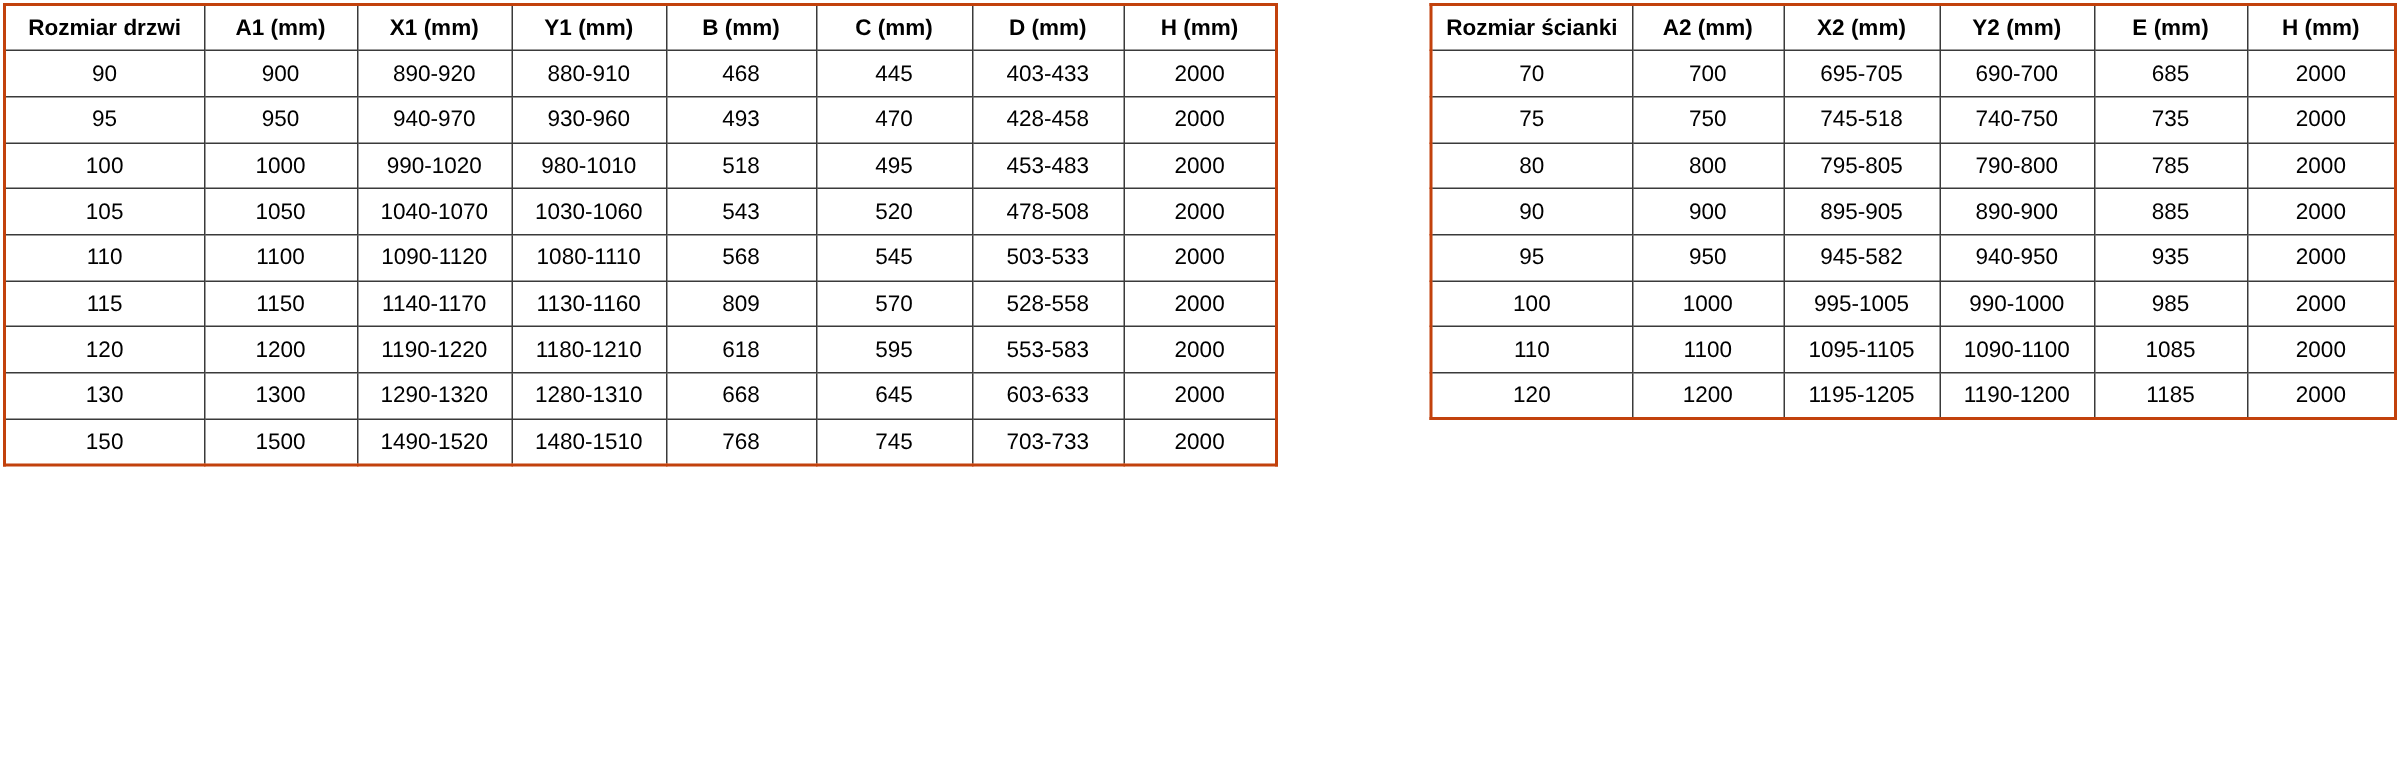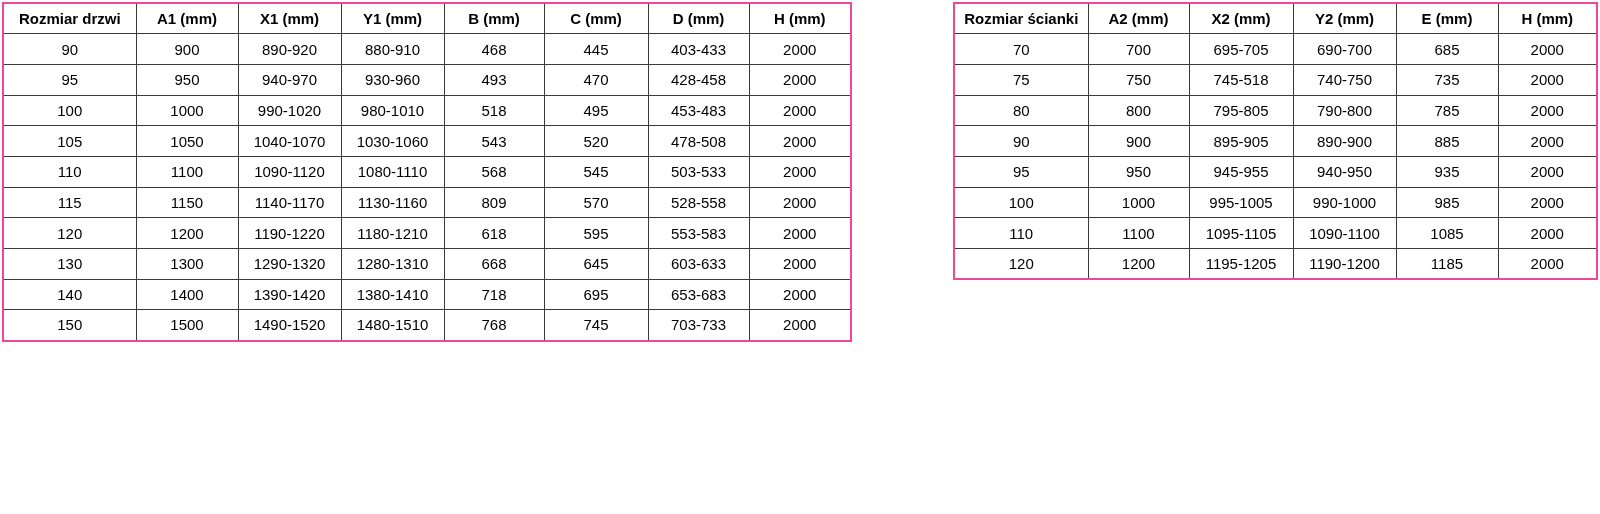--- a/index.html
+++ b/index.html
@@ -11,21 +11,21 @@
     position: relative;
     overflow: hidden;
   }
   .table-wrap { position: absolute; top: 2px; }
   .table-wrap.left  { left: 2px; }
   .table-wrap.right { left: 953px; }
 
   table.dim-table {
     border-collapse: collapse;
     table-layout: fixed;
-    border: 2px solid #ec4899;
+    border: 2px solid #c2410c;
     background: #ffffff;
   }
   table.dim-table th,
   table.dim-table td {
     border: 1px solid #3a3a3a;
     text-align: center;
     vertical-align: middle;
     font-size: 15px;
     color: #000000;
     height: 30.7px;
@@ -142,30 +142,20 @@
           <td>130</td>
           <td>1300</td>
           <td>1290-1320</td>
           <td>1280-1310</td>
           <td>668</td>
           <td>645</td>
           <td>603-633</td>
           <td>2000</td>
         </tr>
         <tr>
-          <td>140</td>
-          <td>1400</td>
-          <td>1390-1420</td>
-          <td>1380-1410</td>
-          <td>718</td>
-          <td>695</td>
-          <td>653-683</td>
-          <td>2000</td>
-        </tr>
-        <tr>
           <td>150</td>
           <td>1500</td>
           <td>1490-1520</td>
           <td>1480-1510</td>
           <td>768</td>
           <td>745</td>
           <td>703-733</td>
           <td>2000</td>
         </tr>
       </tbody>
@@ -221,21 +211,21 @@
           <td>90</td>
           <td>900</td>
           <td>895-905</td>
           <td>890-900</td>
           <td>885</td>
           <td>2000</td>
         </tr>
         <tr>
           <td>95</td>
           <td>950</td>
-          <td>945-955</td>
+          <td>945-582</td>
           <td>940-950</td>
           <td>935</td>
           <td>2000</td>
         </tr>
         <tr>
           <td>100</td>
           <td>1000</td>
           <td>995-1005</td>
           <td>990-1000</td>
           <td>985</td>

